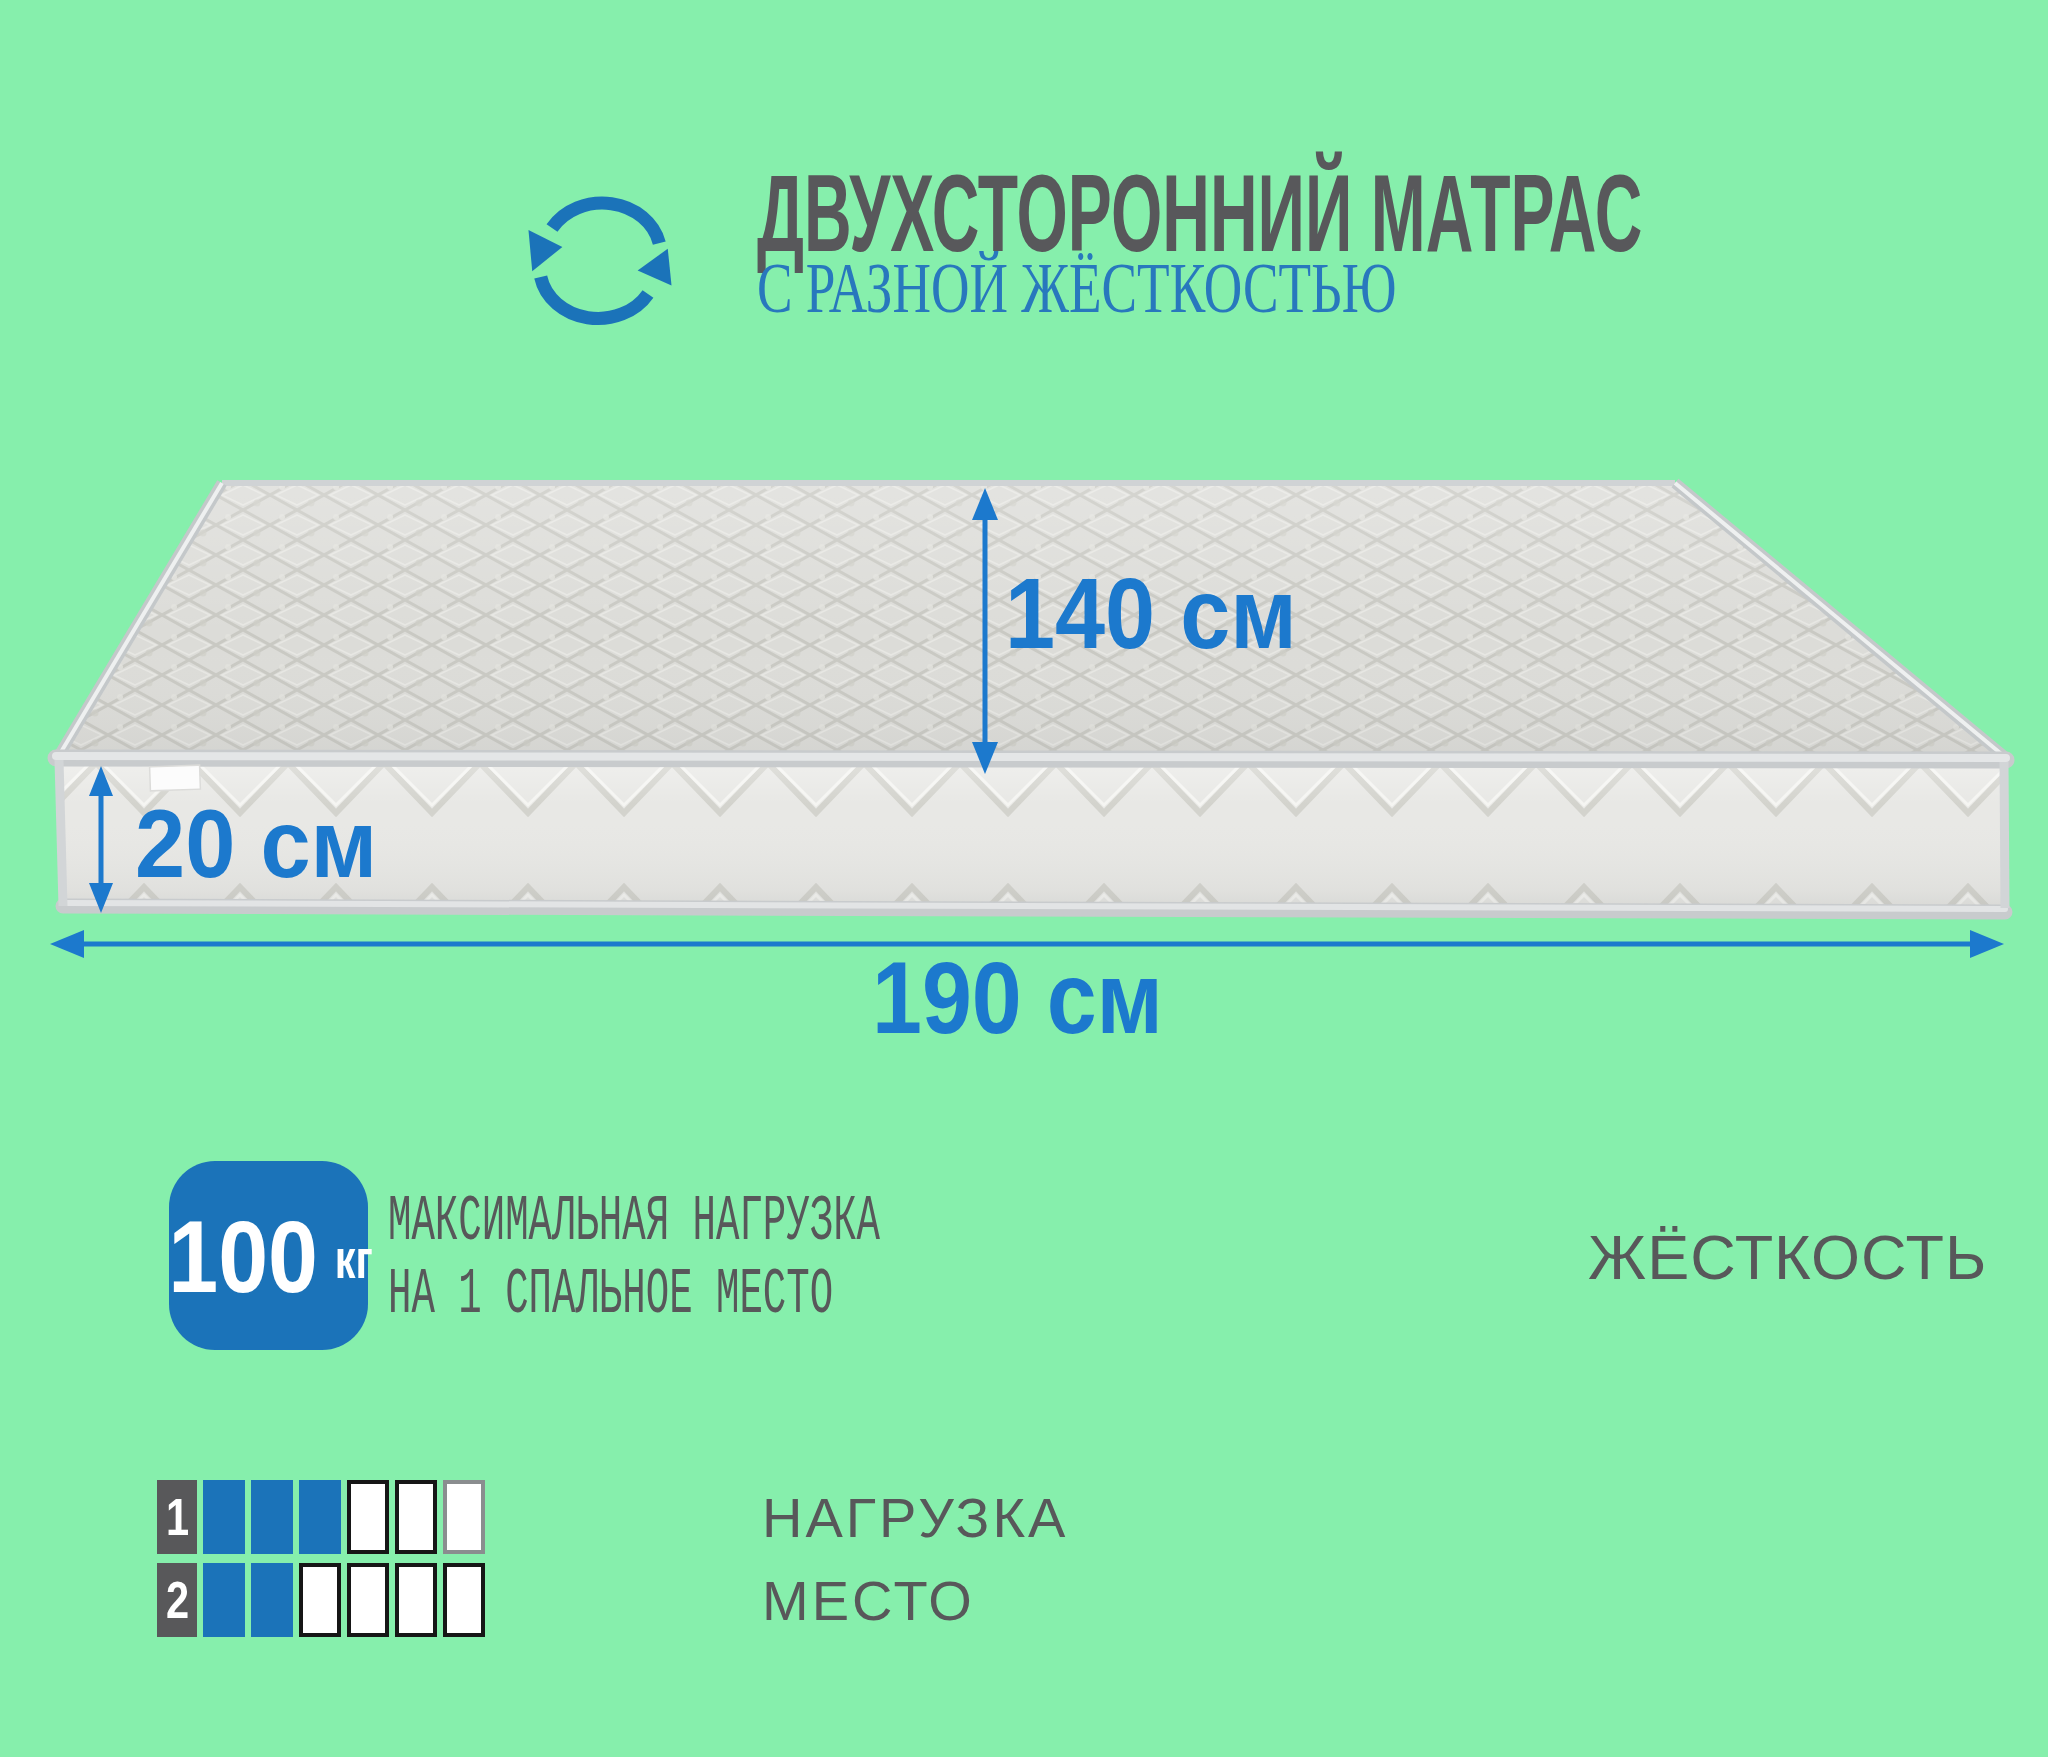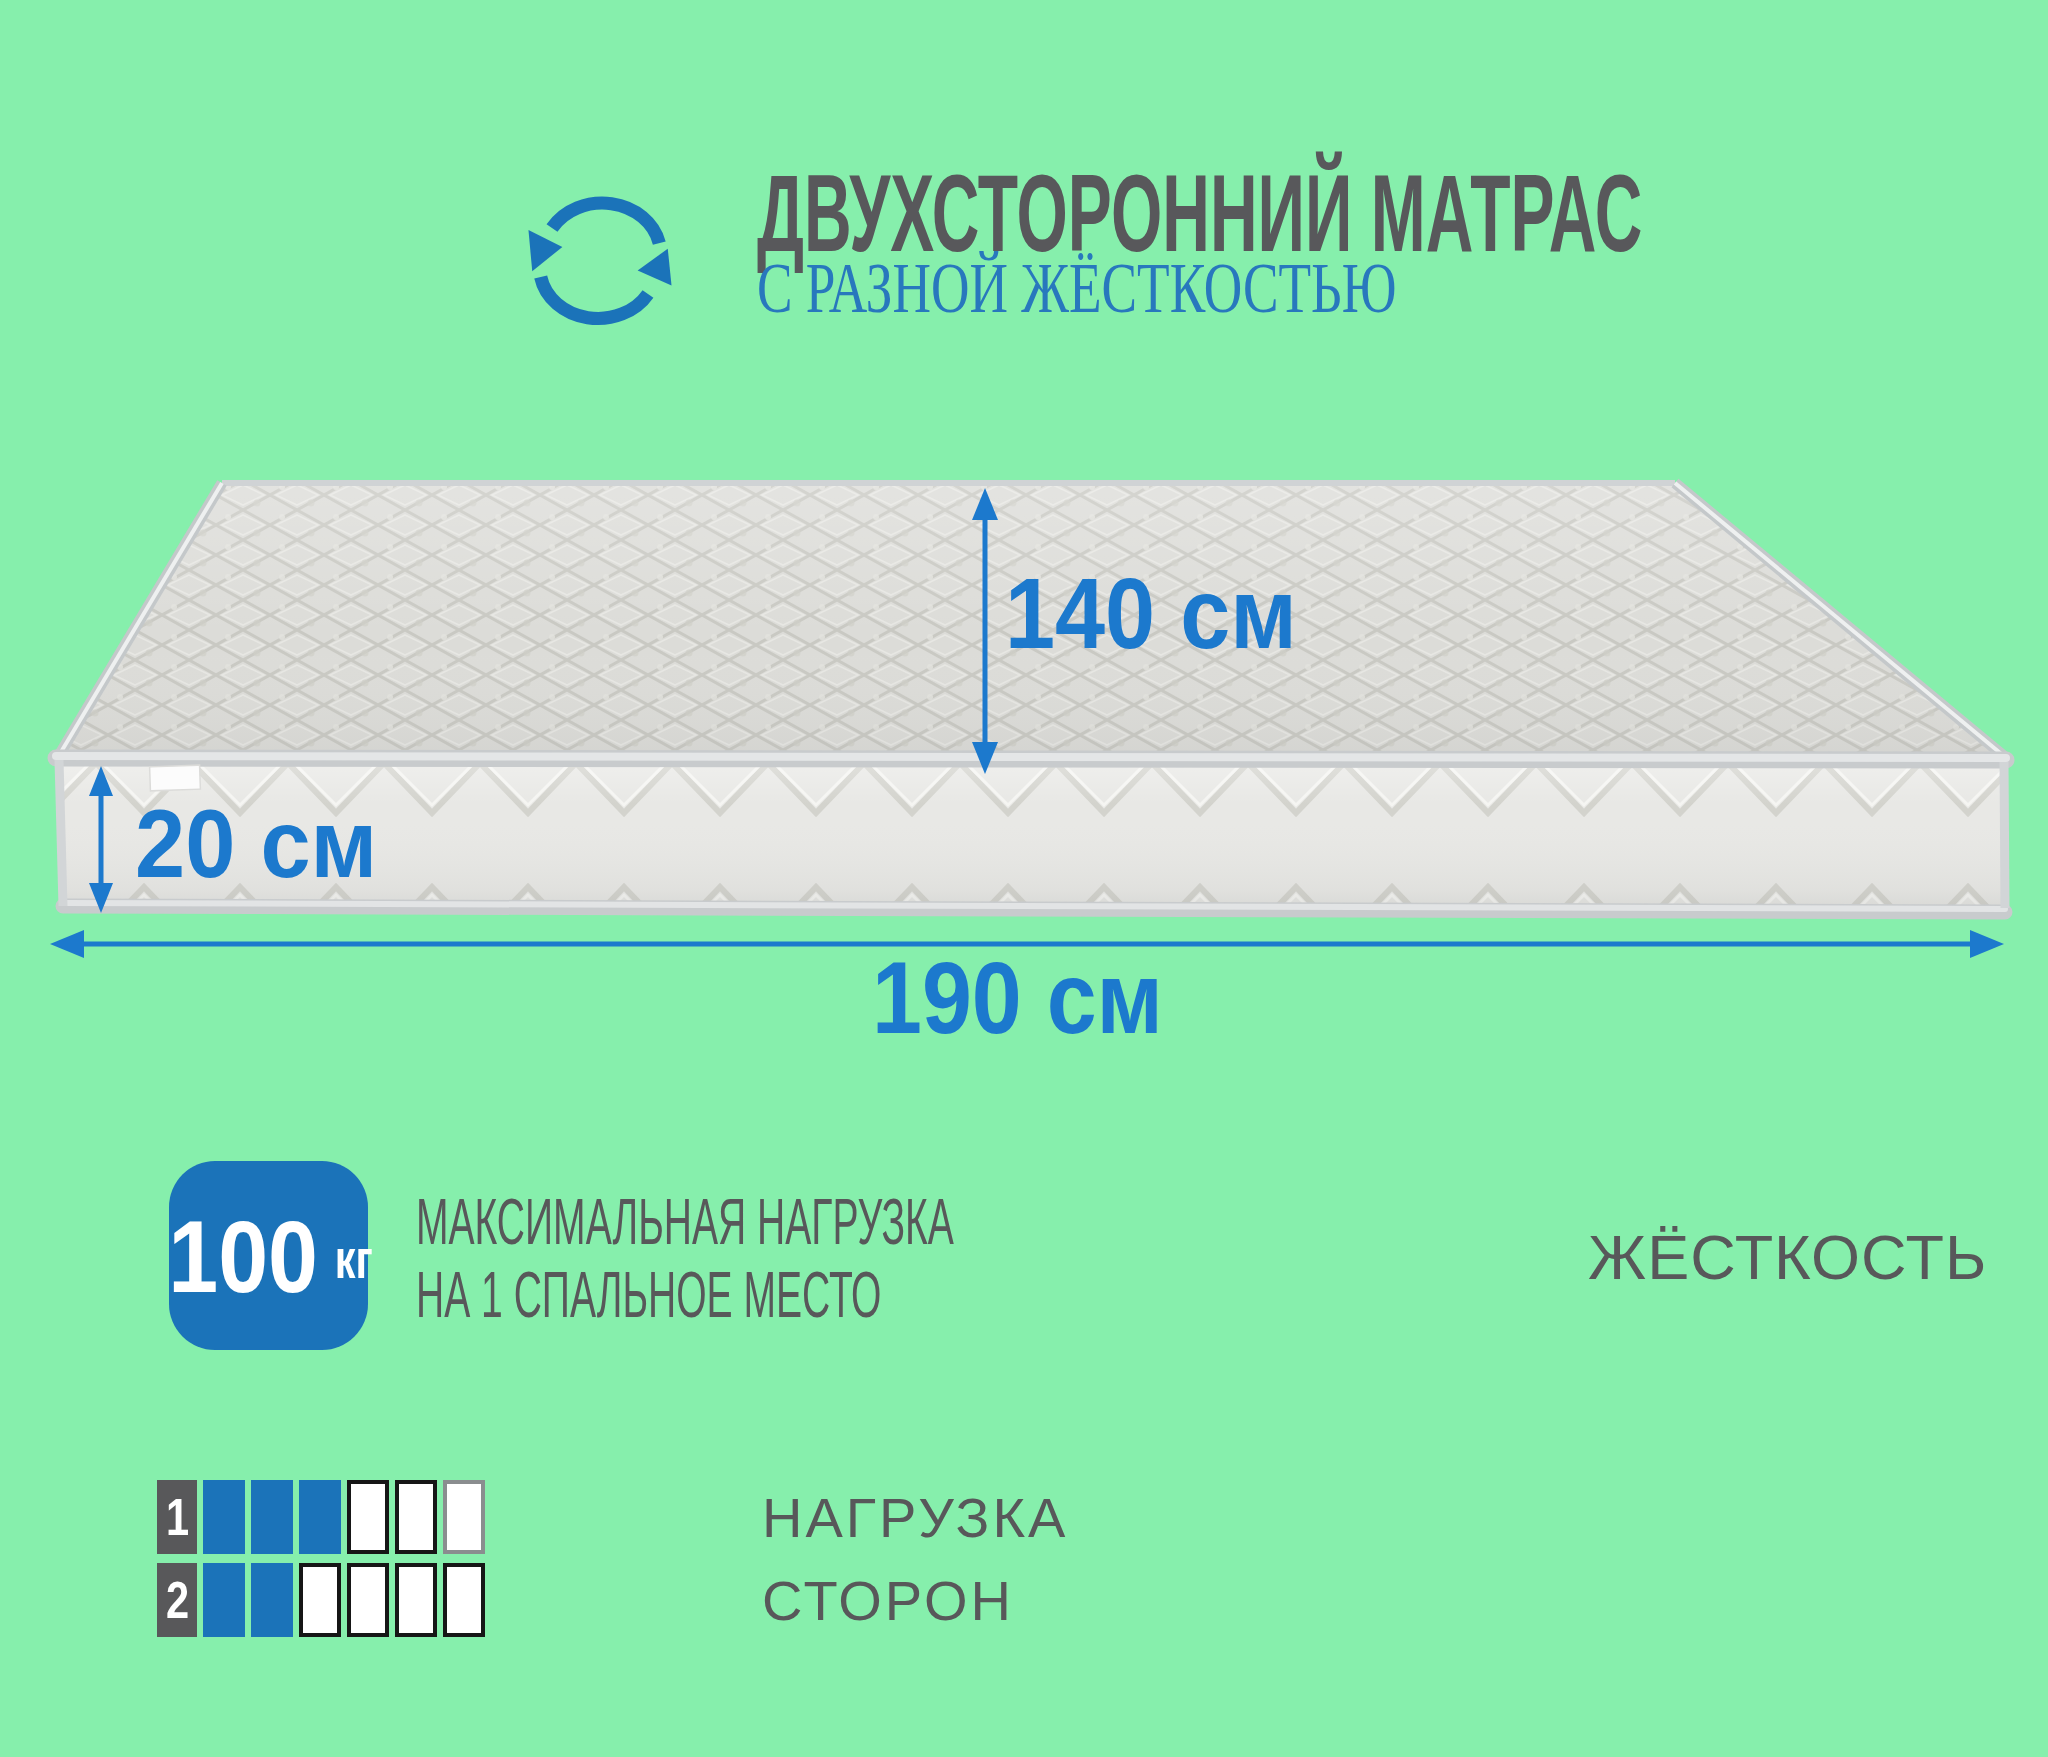--- a/index.html
+++ b/index.html
@@ -44,21 +44,21 @@
     align-items:center;justify-content:center;text-align:center;padding-top:2px;box-sizing:border-box;
   }
   .badge-load{left:169px;}
   .badge-warranty{left:1356px;width:204px;}
   .badge-value{font-size:102px;font-weight:700;line-height:82px;}
   .badge-unit{font-size:56px;font-weight:700;line-height:62px;margin-top:4px;}
   .badge-warranty .badge-unit{font-size:80px;}
   .caption{
     position:absolute;color:var(--gray);white-space:nowrap;
   }
-  .load-caption{left:416px;top:1186px;font-size:64px;line-height:73px;}
+  .load-caption{left:388px;top:1186px;font-size:64px;line-height:73px;font-family:Liberation Mono, monospace;}
   .warranty-caption{left:1588px;top:1222px;font-size:63px;line-height:70px;letter-spacing:1px;}
   
   .firmness{position:absolute;left:157px;top:1480px;}
   .frow{display:flex;align-items:stretch;gap:6px;margin-bottom:9px;height:74px;}
   .fnum{
     width:40px;height:74px;background:var(--gray);color:#fff;display:flex;
     align-items:center;justify-content:center;font-size:52px;font-weight:700;
   }
   .fcells{display:flex;gap:6px;}
   .fcell{width:42px;height:74px;box-sizing:border-box;}
@@ -189,17 +189,17 @@
           <div class="fcell filled"></div>
           <div class="fcell filled"></div>
           <div class="fcell empty"></div>
           <div class="fcell empty"></div>
           <div class="fcell empty"></div>
           <div class="fcell empty"></div>
         </div>
     </div>
     <div class="fcaption">
       <div class="fcaption-line">НАГРУЗКА</div>
-      <div class="fcaption-line">СТОРОН</div>
+      <div class="fcaption-line">МЕСТО</div>
     </div>
   </div>
 
 </div>
 
 </body></html>

